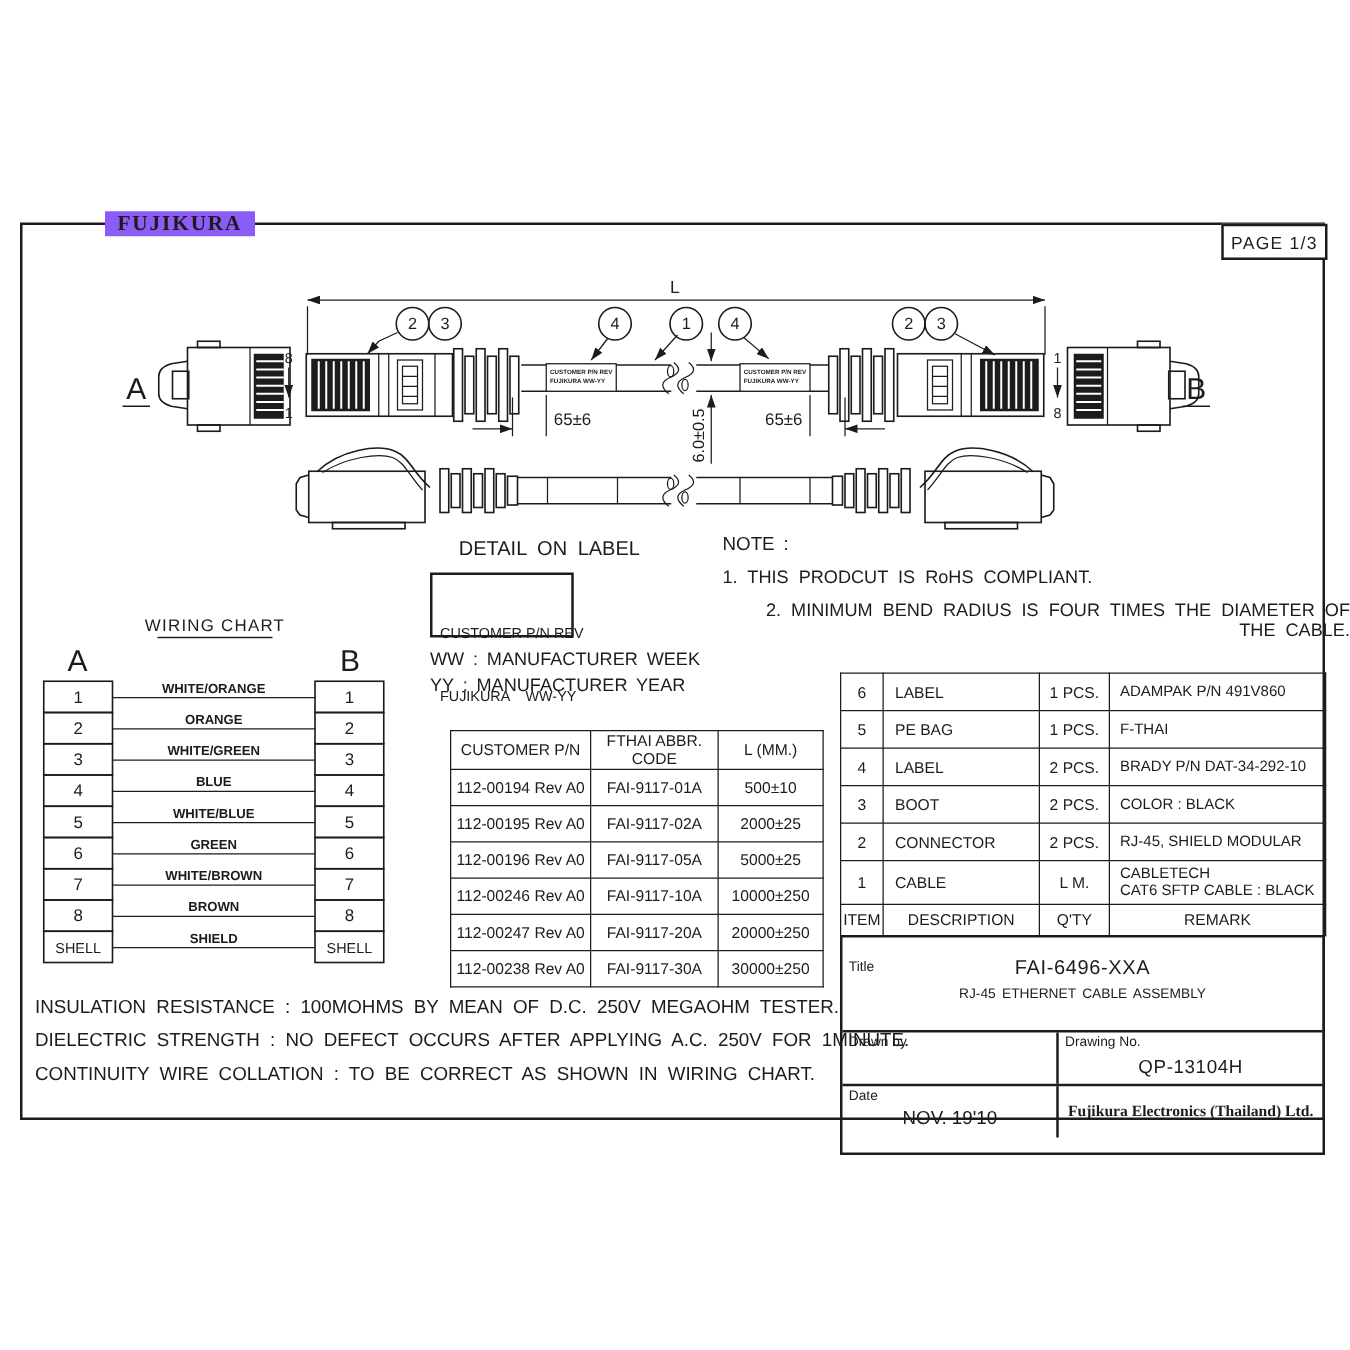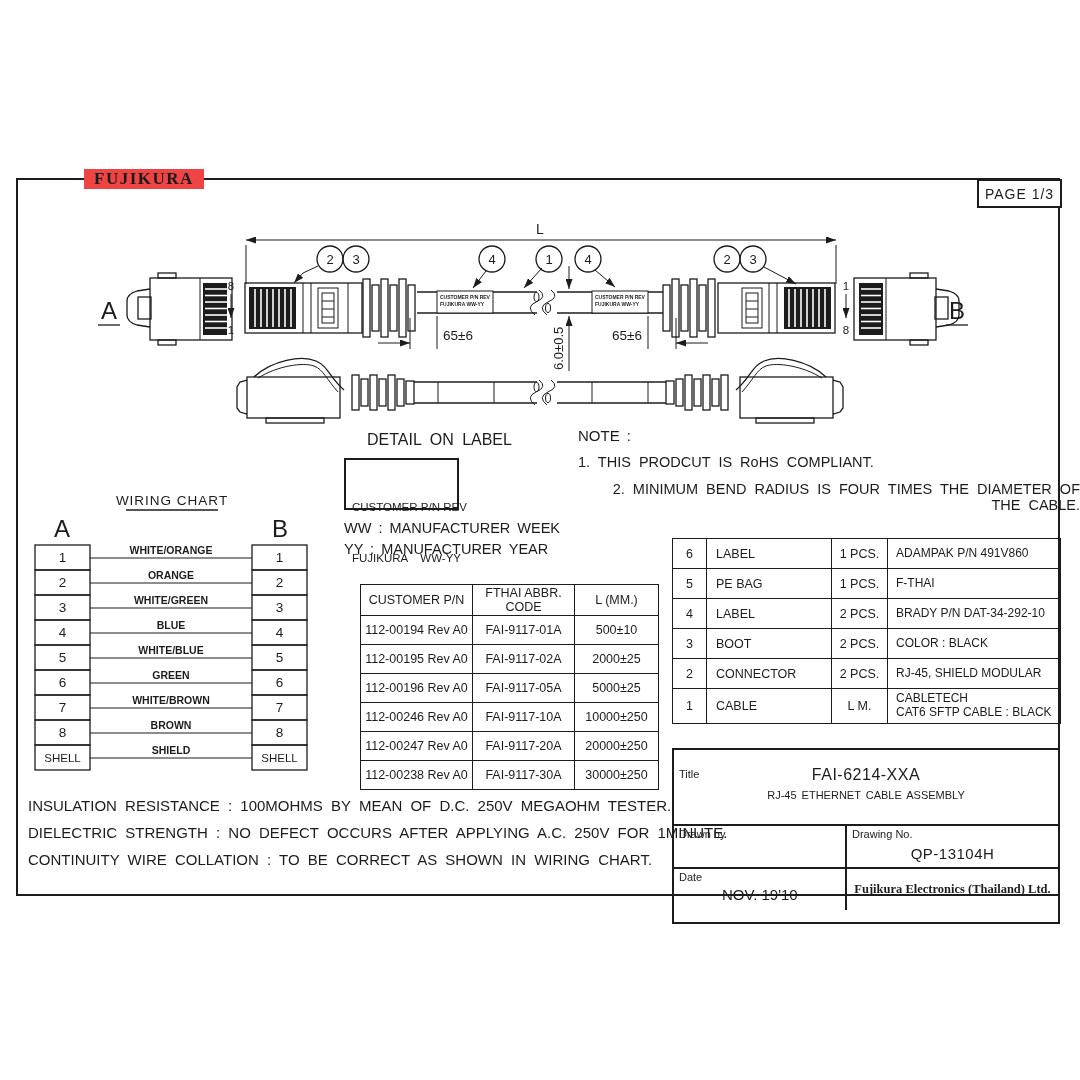--- a/index.html
+++ b/index.html
@@ -1,20 +1,20 @@
 <!DOCTYPE html>
 <html><head>
 <meta charset="utf-8">
 <style>
   html,body{margin:0;padding:0;background:#fff;}
   .sheet{position:relative;width:1080px;height:1080px;background:#fff;overflow:hidden;
          font-family:"Liberation Sans",sans-serif;color:#1c1c1c;}
   .frame{position:absolute;left:16px;top:178px;width:1044px;height:718px;
          border:2px solid #1c1c1c;box-sizing:border-box;}
-  .brand{position:absolute;left:84px;top:169px;background:#ef4444;padding:0 10px;
+  .brand{position:absolute;left:84px;top:169px;background:#8b5cf6;padding:0 10px;
          font-family:"Liberation Serif",serif;font-weight:bold;font-size:17px;letter-spacing:1.5px;}
   .page-box{position:absolute;left:977px;top:179px;width:85px;height:29px;border:2px solid #1c1c1c;
          box-sizing:border-box;background:#fff;display:flex;align-items:center;justify-content:center;
          font-size:14px;letter-spacing:1px;}
   .abs{position:absolute;}
   svg text{font-family:"Liberation Sans",sans-serif;fill:#1c1c1c;}
   .s{stroke:#1c1c1c;fill:none;stroke-width:1.3;}
   .sw1{stroke:#1c1c1c;fill:none;stroke-width:1;}
   .blk{fill:#1c1c1c;stroke:none;}
   .wht{stroke:#ffffff;stroke-width:1.6;}
@@ -455,27 +455,33 @@
       <td class="c">2 PCS.</td>
       <td class="rm">RJ-45, SHIELD MODULAR</td>
     </tr>
     <tr class="last">
       <td class="c">1</td>
       <td class="l">CABLE</td>
       <td class="c">L M.</td>
       <td class="rm">CABLETECH
 CAT6 SFTP CABLE : BLACK</td>
     </tr>
+    <tr class="hd">
+      <td class="c">ITEM</td>
+      <td class="c">DESCRIPTION</td>
+      <td class="c">Q'TY</td>
+      <td class="c">REMARK</td>
+    </tr>
   </tbody>
     </table>
 
   <div class="abs tb">
     <div class="row1">
       <div class="mini">Title</div>
-      <div class="t1">FAI-6214-XXA</div>
+      <div class="t1">FAI-6496-XXA</div>
       <div class="t2">RJ-45 ETHERNET CABLE ASSEMBLY</div>
     </div>
     <div class="row2">
       <div class="cell-l">
         <div class="mini">Drawn by</div>
       </div>
       <div class="cell-r">
         <div class="mini">Drawing No.</div>
         <div class="dno">QP-13104H</div>
       </div>

